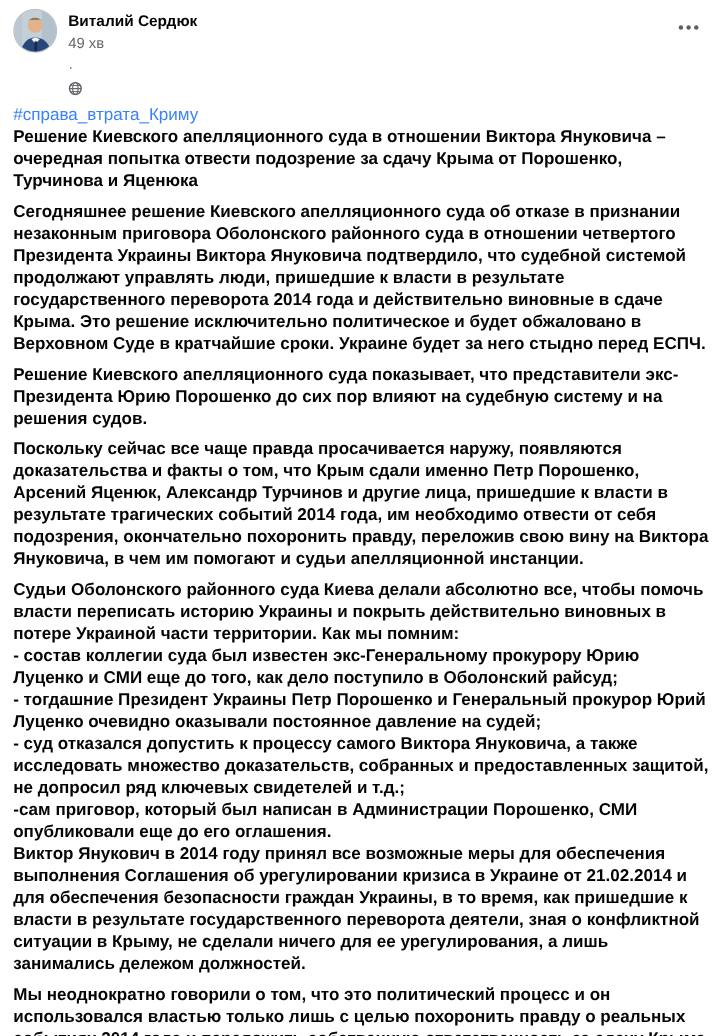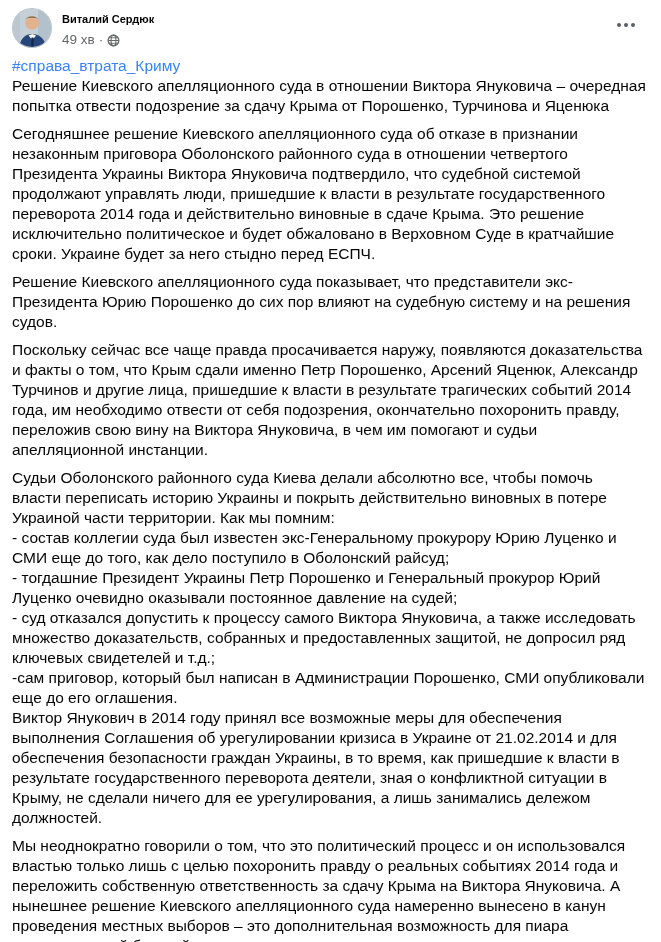--- a/index.html
+++ b/index.html
@@ -33,34 +33,34 @@
     background: #c9d3da;
   }
   .avatar-btn svg { display: block; }
   .header-meta {
     margin-left: 10px;
     display: flex;
     flex-direction: column;
     padding-top: 1px;
   }
   .author-name {
-    font-size: 11px;
+    font-size: 14px;
     font-weight: 700;
     color: #050505;
     line-height: 21px;
     cursor: pointer;
   }
   .sub-line {
     display: flex;
-    align-items: center;
     gap: 4px;
     font-size: 13.5px;
     color: #65676B;
     line-height: 17px;
     margin-top: 1px;
+    flex-direction: column;
   }
   .sub-line .globe { display: inline-flex; margin-top: 1px; }
   .more-btn {
     position: absolute;
     top: 12px;
     right: 18px;
     width: 34px; height: 26px;
     display: flex;
     align-items: center;
     justify-content: center;
@@ -84,20 +84,21 @@
   }
   .hashtag {
     color: #3b82f6;
     text-decoration: none;
     cursor: pointer;
     display: inline-block;
   }
   .para {
     white-space: pre-line;
     margin-top: 0;
+    font-weight: bold;
   }
   .para + .para { margin-top: 8px; }
   .para.first { margin-top: 0; }
 </style>
 </head>
 <body>
 
 <div class="post-card">
 
   <div class="post-header">

